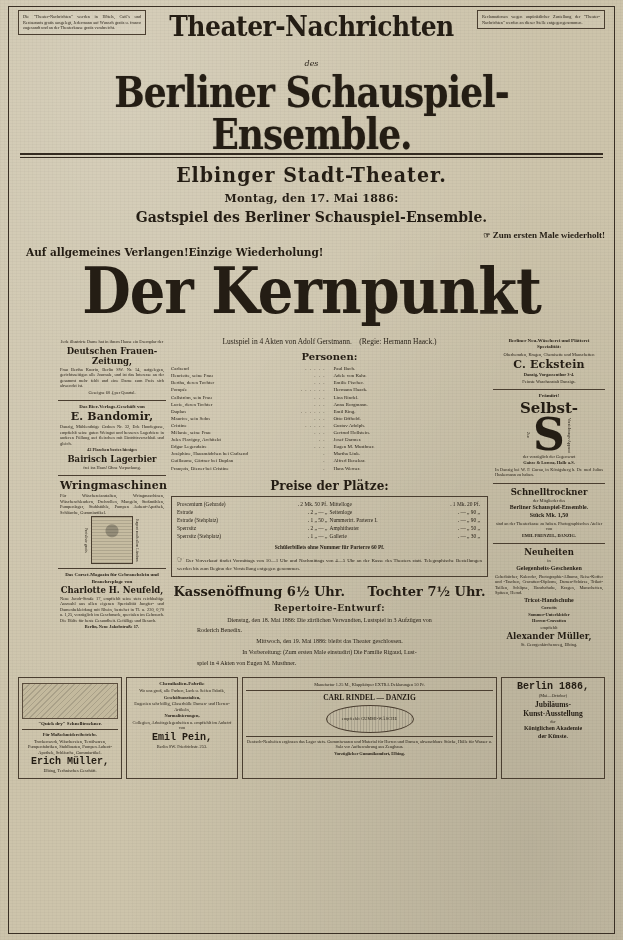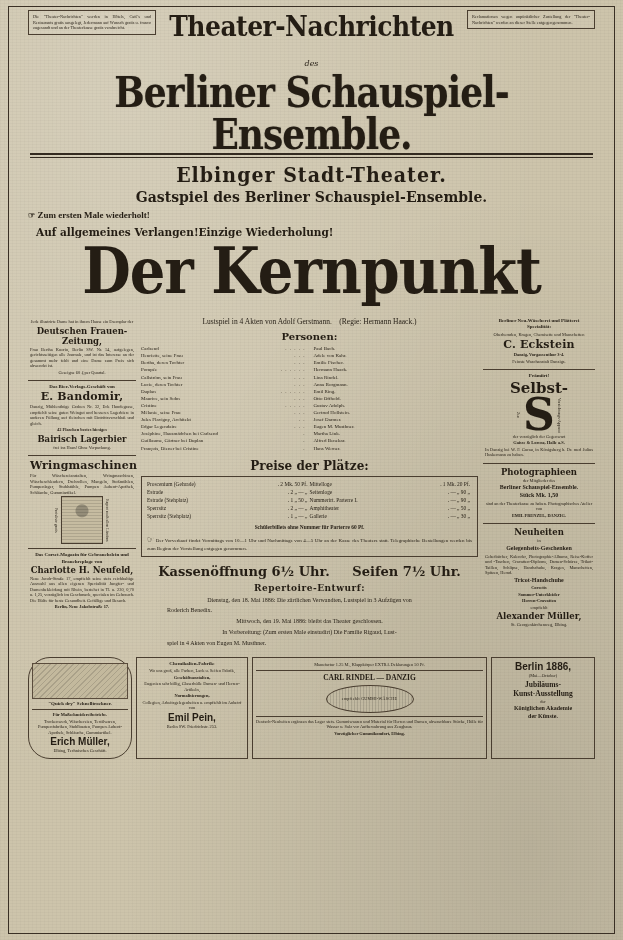--- a/index.html
+++ b/index.html
@@ -25,21 +25,21 @@
     background-image:
       repeating-linear-gradient(0deg, rgba(0,0,0,.025) 0 1px, rgba(0,0,0,0) 1px 3px),
       repeating-linear-gradient(90deg, rgba(0,0,0,.02) 0 1px, rgba(0,0,0,0) 1px 4px);
     pointer-events:none;
   }
   .frame{
     position:relative;
     border:1px solid #3a3025;
     width:100%;height:100%;
     box-sizing:border-box;
-    padding:3px 19px;
+    padding:3px 9px;
   }
   .tiny5{font-size:5px;line-height:1.25;}
   .tiny6{font-size:6px;line-height:1.3;}
   .blk{font-weight:bold;}
 
   
   .toprow{display:flex;align-items:flex-start;justify-content:space-between;gap:6px;}
   .topbox{
     width:118px;
     border:1px solid #4a3e30;
@@ -91,21 +91,21 @@
   }
   .date{
     text-align:center;font-weight:bold;font-size:11px;margin-top:7px;
     font-family:"DejaVu Serif",serif;letter-spacing:.3px;
   }
   .gastspiel{
     text-align:center;font-weight:bold;font-size:14px;margin-top:4px;
     font-family:"DejaVu Serif",serif;
   }
   .wiederholt{
-    text-align:left;font-weight:bold;font-size:9px;margin-top:5px;
+    text-align:right;font-weight:bold;font-size:9px;margin-top:5px;
   }
   .hand{font-size:8px;}
   .verlangen-row{
     display:flex;justify-content:flex-start;align-items:baseline;
     margin-top:6px;padding:0 8px;
     font-family:"DejaVu Serif",serif;font-weight:bold;font-size:10.5px;
   }
   .title-main{
     text-align:center;
     font-family:"DejaVu Serif",serif;
@@ -113,21 +113,21 @@
     font-size:56px;
     line-height:.95;
     letter-spacing:-1px;
     margin:2px 0 6px 0;
     transform:scaleY(1.15);
     transform-origin:center top;
   }
 
   
   .body3{display:flex;gap:5px;margin-top:22px;}
-  .colL{width:108px;}
+  .colL{width:108px;margin-left:40px;}
   .colR{width:112px;}
   .colC{flex:1;}
 
   .ad{
     border-bottom:1px solid #4a3e30;
     padding:3px 2px 4px 2px;
     text-align:center;
   }
   .ad:last-child{border-bottom:none;}
   .ad .big{font-size:11px;font-weight:bold;font-family:"DejaVu Serif",serif;letter-spacing:.2px;}
@@ -169,25 +169,25 @@
   .repertoire{
     text-align:center;font-family:"DejaVu Serif",serif;font-weight:bold;
     font-size:9px;margin:4px 0 3px 0;letter-spacing:.5px;
   }
   .rep-line{font-size:6px;line-height:1.45;margin:2px 0;text-align:center;}
   .rep-line.ind{text-align:left;padding-left:26px;}
 
   
   .bottom{display:flex;gap:4px;margin-top:8px;align-items:stretch;}
   .bcol{border:1px solid #4a3e30;padding:3px;box-sizing:border-box;text-align:center;}
-  .b1{width:104px;border-radius:22px;}
+  .b1{width:104px;}
   .b2{width:112px;}
   .b3{flex:1;}
   .b5{width:104px;}
-  .bcol .big{font-size:10px;font-weight:bold;font-family:Liberation Sans, sans-serif;}
+  .bcol .big{font-size:10px;font-weight:bold;font-family:Liberation Mono, monospace;}
   .bcol .med{font-size:7.5px;font-weight:bold;font-family:Liberation Serif, serif;}
   .bcol p{margin:1px 0;font-size:4.4px;line-height:1.25;}
 
   
   .engrave{
     border:1px solid #5a4c3c;
     background:
       repeating-linear-gradient(135deg, rgba(0,0,0,.13) 0 1px, rgba(0,0,0,0) 1px 4px),
       #c3b99d;
     height:34px;margin:2px auto;
@@ -233,20 +233,21 @@
         <div class="t1">Theater-Nachrichten</div>
         <div class="des">des</div>
       </div>
       <div class="topbox">Reclamationen wegen unpünktlicher Zustellung der "Theater-Nachrichten" werden an dieser Stelle entgegengenommen.</div>
     </div>
 
     <div class="ensemble">Berliner Schauspiel-Ensemble.</div>
     <div class="rule-dbl"></div>
 
     <div class="theatre">Elbinger Stadt-Theater.</div>
+    <div class="date">Montag, den 17. Mai 1886:</div>
     <div class="gastspiel">Gastspiel des Berliner Schauspiel-Ensemble.</div>
     <div class="wiederholt">
       <span class="hand">☞</span>
       <span>Zum ersten Male wiederholt!</span>
     </div>
 
     <div class="verlangen-row">
       <div>Auf allgemeines Verlangen!</div>
       <div>Einzige Wiederholung!</div>
     </div>
@@ -446,21 +447,21 @@
           <div class="schueler">Schülerbillets ohne Nummer für Parterre 60 Pf.</div>
           <div class="vorverkauf">
             <span class="hand">☞</span>
             <span>Der Vorverkauf findet Vormittags von 10—1 Uhr und Nachmittags von 4—5 Uhr an der Kasse des Theaters statt. Telegraphische Bestellungen werden bis zum Beginn der Vorstellung entgegen genommen.</span>
           </div>
         </div>
 
         <div class="kasse">
           <span>Kassenöffnung 6½ Uhr.</span>
           &nbsp;&nbsp;&nbsp;
-          <span>Seifen 7½ Uhr.</span>
+          <span>Tochter 7½ Uhr.</span>
         </div>
 
         <div class="repertoire">Repertoire-Entwurf:</div>
         <div class="rep-line">Dienstag, den 18. Mai 1886: Die zärtlichen Verwandten, Lustspiel in 3 Aufzügen von</div>
         <div class="rep-line ind">Roderich Benedix.</div>
         <div class="rep-line">Mittwoch, den 19. Mai 1886: bleibt das Theater geschlossen.</div>
         <div class="rep-line">In Vorbereitung: (Zum ersten Male einstudirt)  Die Familie Rigaud, Lust-</div>
         <div class="rep-line ind">spiel in 4 Akten von Eugen M. Musthner.</div>
       </div>
 
@@ -479,21 +480,21 @@
           <div class="sideflex">
             <span class="vert-left">Zur</span>
             <span class="bigS">S</span>
             <span class="vert-right">Vorrichtungs-Apparat</span>
           </div>
           <p class="c">der vorzüglich der Gegenwart</p>
           <p class="c blk">Gaisse &amp; Lorenz, Halle a.S.</p>
           <p>In Danzig bei W. F. Gurau, in Königsberg b. Dr. med Julius Huskemann zu haben.</p>
         </div>
         <div class="ad">
-          <div class="med">Photographieen</div>
+          <div class="med">Schnelltrockner</div>
           <p class="c">der Mitglieder des</p>
           <div class="tiny6 blk">Berliner Schauspiel-Ensemble.</div>
           <div class="tiny6 blk">Stück Mk. 1,50</div>
           <p class="c">sind an der Theaterkasse zu haben. Photographisches Atelier von</p>
           <p class="c blk">EMIL FRENZEL, DANZIG.</p>
         </div>
         <div class="ad">
           <div class="med">Neuheiten</div>
           <p class="c">in</p>
           <div class="tiny6 blk">Gelegenheits-Geschenken</div>

